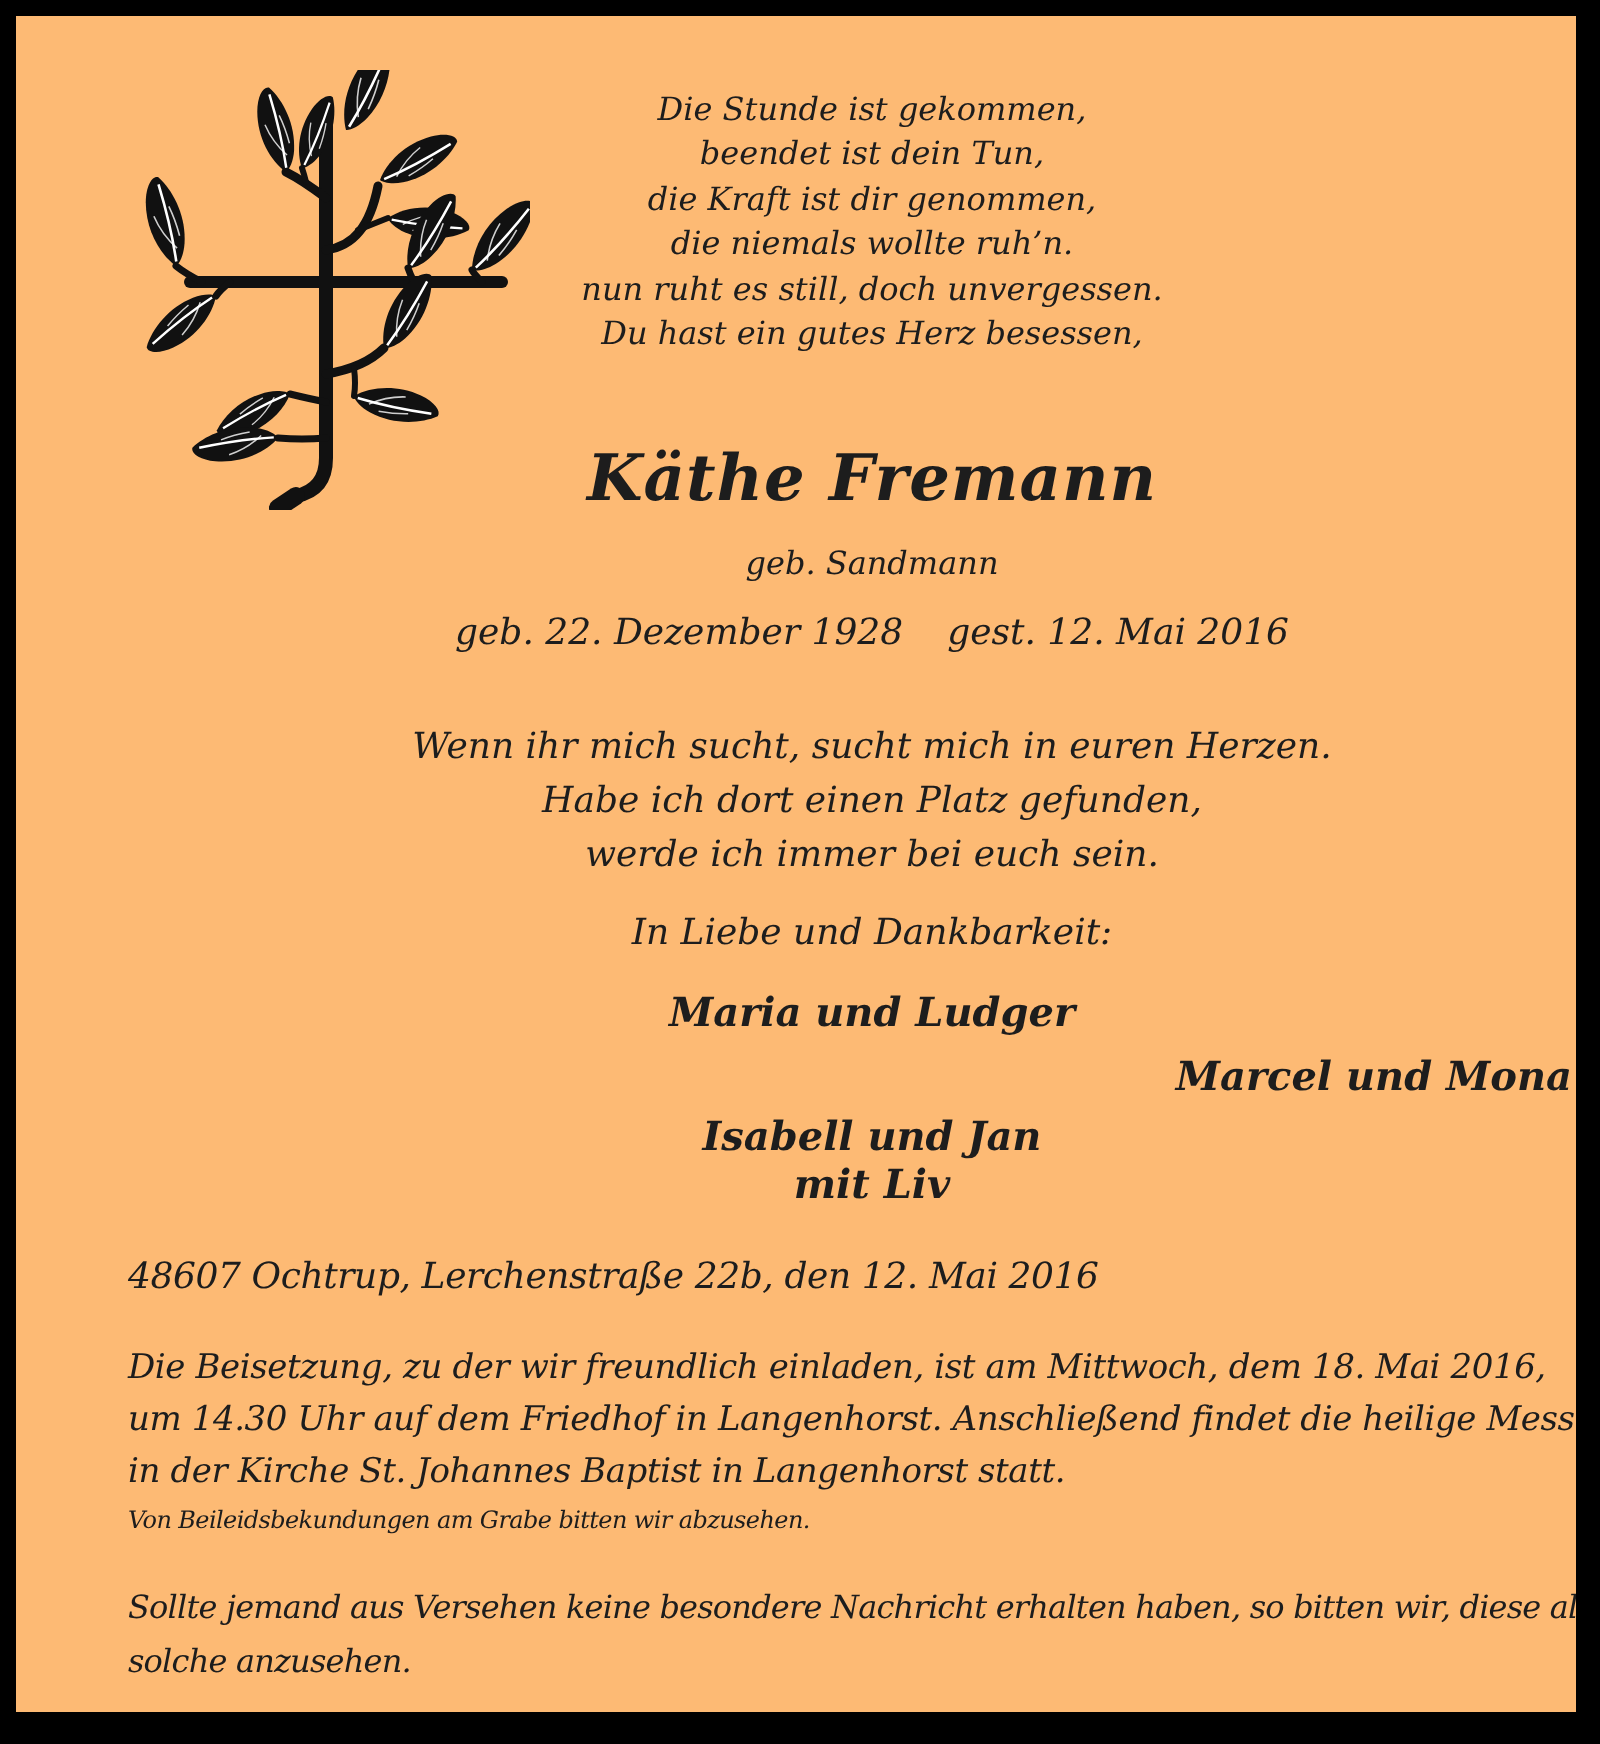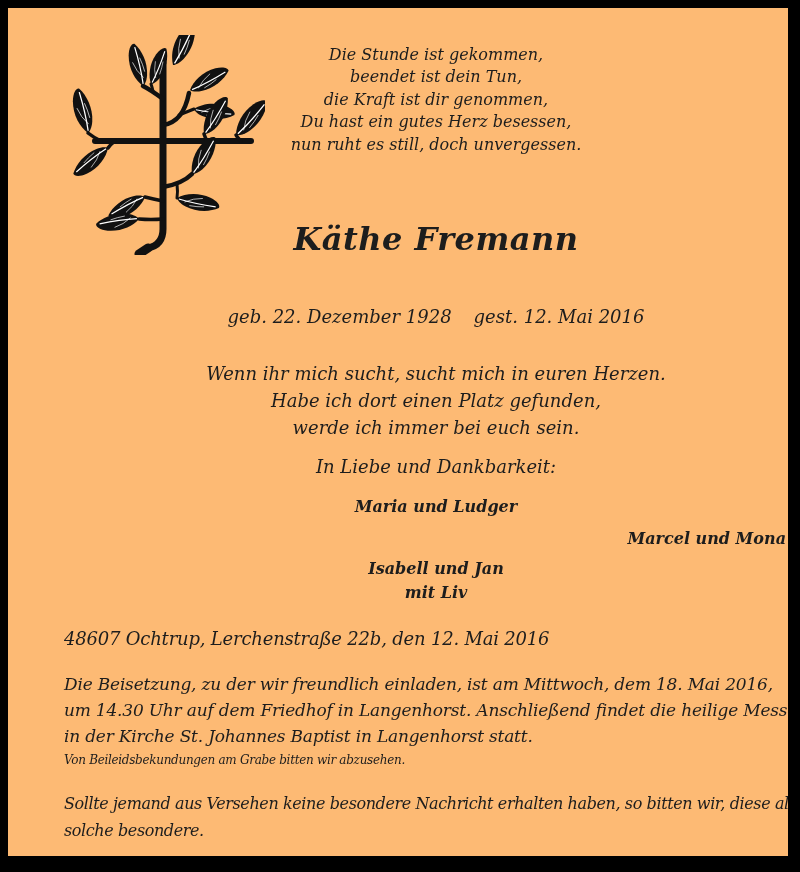--- a/index.html
+++ b/index.html
@@ -24,21 +24,21 @@
   .poem{top:36px;font-size:16px;line-height:22.4px;}
   .name{
     top:213px;font-size:32px;font-weight:bold;line-height:1.15;
     letter-spacing:0.5px;margin:0;
   }
   .maiden{top:264px;font-size:16px;}
   .dates{top:298px;font-size:18px;}
   .dates .gap{display:inline-block;width:22px;}
   .verse{top:352px;font-size:18px;line-height:27px;}
   .dedication{top:448px;font-size:18px;}
-  .family{top:488px;font-size:16px;font-weight:bold;line-height:21px;}
+  .family{top:488px;font-size:20px;font-weight:bold;line-height:21px;}
   .family .m0{margin-bottom:11px;}
   .family .m1{margin-bottom:9px;text-align:right;}
   .family .m2{margin-bottom:3px;}
   .address{top:620px;font-size:18px;letter-spacing:-0.2px;white-space:nowrap;}
   .funeral{top:663px;font-size:17px;line-height:26px;letter-spacing:-0.2px;}
   .funeral div{white-space:nowrap;}
   .condolence{top:745px;font-size:12px;letter-spacing:-0.3px;white-space:nowrap;}
   .disclaimer{top:782px;font-size:16px;line-height:27px;letter-spacing:-0.4px;}
   .disclaimer div{white-space:nowrap;}
   .cross{position:absolute;left:47px;top:27px;}
@@ -85,26 +85,28 @@
     <use href="#leaf" transform="translate(137,139) rotate(-15) scale(0.95)"></use>
     <use href="#leaf" transform="translate(122,163) rotate(55) scale(0.95)"></use>
     <use href="#leaf" transform="translate(90,162) rotate(195) scale(0.9)"></use>
     <use href="#leaf" transform="translate(84,184) rotate(215) scale(0.95)"></use>
   </svg>
 
   <div class="center-col poem">
     <div>Die Stunde ist gekommen,</div>
     <div>beendet ist dein Tun,</div>
     <div>die Kraft ist dir genommen,</div>
+    <div>die niemals wollte ruh’n.</div>
+    <div>nun ruht es still, doch unvergessen.</div>
     <div>Du hast ein gutes Herz besessen,</div>
-    <div>nun ruht es still, doch unvergessen.</div>
   </div>
 
   <h1 class="center-col name">Käthe Fremann</h1>
 
+  <div class="center-col maiden">geb. Sandmann</div>
 
   <div class="center-col dates">
     <span>geb. 22. Dezember 1928</span><span class="gap"></span><span>gest. 12. Mai 2016</span>
   </div>
 
   <div class="center-col verse">
     <div>Wenn ihr mich sucht, sucht mich in euren Herzen.</div>
     <div>Habe ich dort einen Platz gefunden,</div>
     <div>werde ich immer bei euch sein.</div>
   </div>
@@ -123,16 +125,16 @@
   <div class="left-col funeral">
     <div>Die Beisetzung, zu der wir freundlich einladen, ist am Mittwoch, dem 18. Mai 2016,</div>
     <div>um 14.30 Uhr auf dem Friedhof in Langenhorst. Anschließend findet die heilige Messe</div>
     <div>in der Kirche St. Johannes Baptist in Langenhorst statt.</div>
   </div>
 
   <div class="left-col condolence">Von Beileidsbekundungen am Grabe bitten wir abzusehen.</div>
 
   <div class="left-col disclaimer">
     <div>Sollte jemand aus Versehen keine besondere Nachricht erhalten haben, so bitten wir, diese als</div>
-    <div>solche besondere.</div>
+    <div>solche anzusehen.</div>
   </div>
 
 </div>
 
 </body></html>

